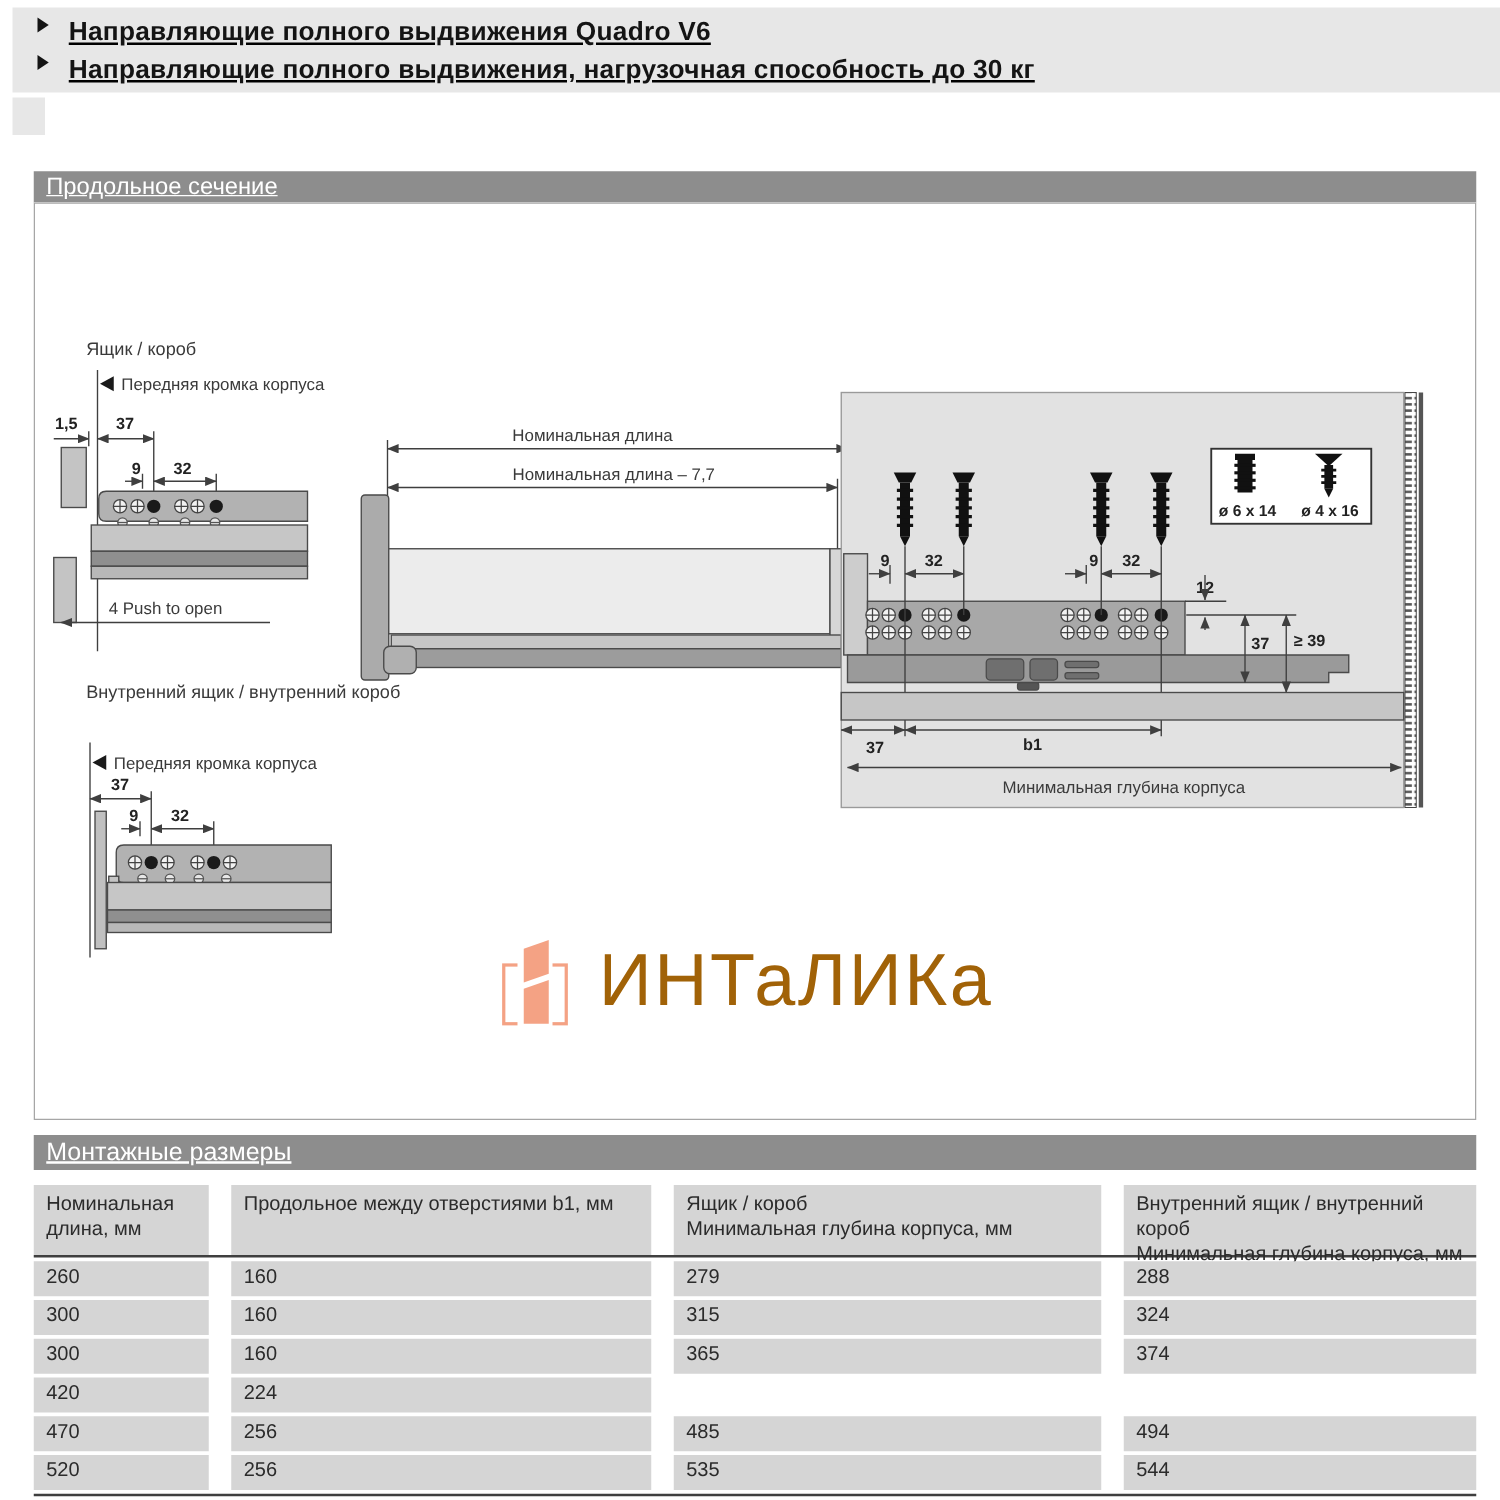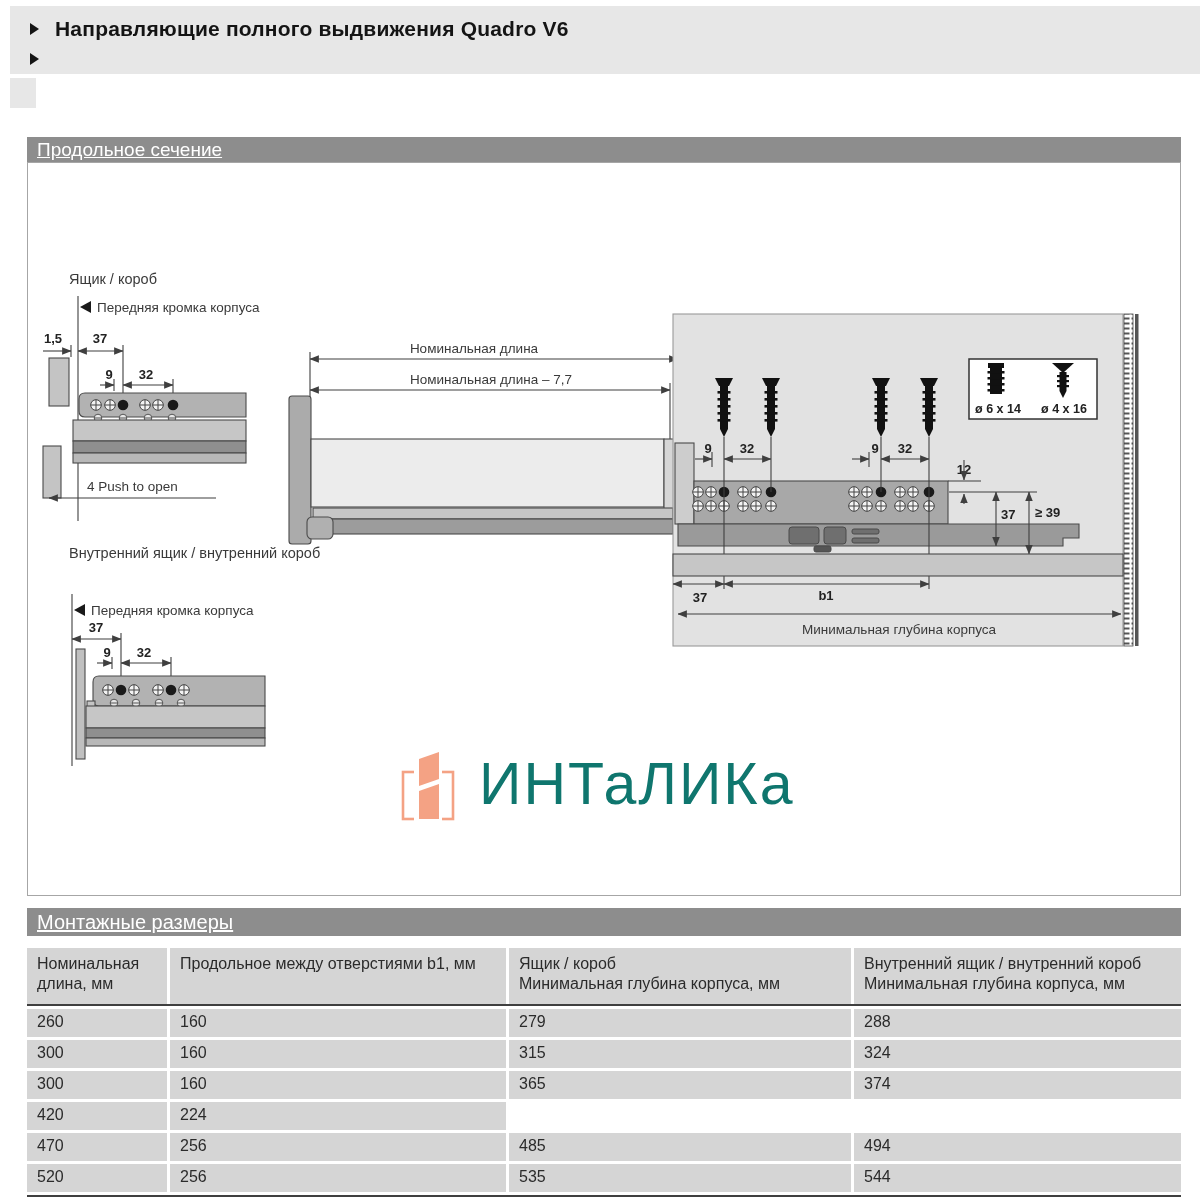--- a/index.html
+++ b/index.html
@@ -1,20 +1,20 @@
 <!DOCTYPE html>
 <html><head>
 <meta charset="utf-8">
 <style>
   html,body{margin:0;padding:0;width:1200px;height:1200px;overflow:hidden;background:#fff;
     font-family:"Liberation Sans",sans-serif;}
   
   .banner{position:absolute;left:10px;top:6px;width:1190px;height:68px;background:#e7e7e7;
     padding-top:8px;box-sizing:border-box;}
-  .bullet-row{display:flex;align-items:center;height:30px;padding-left:20px;}
+  .bullet-row{display:flex;height:30px;padding-left:20px;text-decoration:underline;}
   .tri{width:0;height:0;border-left:9px solid #141414;border-top:6px solid transparent;
     border-bottom:6px solid transparent;margin-right:16px;flex:0 0 auto;}
   .bullet-text{font-size:21px;font-weight:bold;color:#141414;letter-spacing:0.2px;}
   .banner-notch{position:absolute;left:10px;top:78px;width:26px;height:30px;background:#e7e7e7;}
   
   .bar{position:absolute;left:27px;width:1154px;background:#8d8d8d;color:#fff;
     box-sizing:border-box;padding-left:10px;text-decoration:underline;}
   .bar-long{top:137px;height:25px;font-size:19px;line-height:25px;}
   .bar-mount{top:908px;height:28px;font-size:20px;line-height:28px;}
   
@@ -27,42 +27,43 @@
   .dim-num{font-size:13px;font-weight:bold;fill:#222;}
   .leg{font-size:12.5px;font-weight:bold;fill:#222;}
   .ln{stroke:#3f3f3f;stroke-width:1.1;fill:none;}
   .dim{stroke:#3f3f3f;stroke-width:1.1;fill:none;
     marker-start:url(#arr);marker-end:url(#arr);}
   .dim1{stroke:#3f3f3f;stroke-width:1.1;fill:none;marker-end:url(#arr);}
   .dim1s{stroke:#3f3f3f;stroke-width:1.1;fill:none;marker-start:url(#arr);}
   .shape{stroke:#4a4a4a;stroke-width:1.1;}
   
   .logo{position:absolute;left:371px;top:585px;width:460px;height:110px;}
-  .logo-text{position:absolute;left:80px;top:2px;font-size:59px;color:#0f766e;
+  .logo-text{position:absolute;left:80px;top:2px;font-size:59px;color:#a16207;
     letter-spacing:2px;font-weight:normal;}
   
   .table-wrap{position:absolute;left:27px;top:948px;width:1154px;}
-  .thead,.trow{display:grid;grid-template-columns:140px 336px 342px auto;column-gap:3px;background:#fff;}
+  .thead,.trow{display:grid;grid-template-columns:140px 336px 342px auto;column-gap:18px;background:#fff;}
   .thead .cell{height:56px;padding:6px 10px;line-height:20px;}
   .cell{background:#d5d5d5;box-sizing:border-box;font-size:16px;color:#2b2b2b;}
   .trow{margin-bottom:3px;}
   .trow .cell{height:28px;padding:4px 10px;}
   .head-sep{height:2px;background:#3f3f3f;margin:0 0 3px 0;}
   .bot-line{height:2px;background:#3f3f3f;}
 </style>
 </head>
 <body>
 
 <div class="banner">
   <div class="bullet-row">
     <span class="tri"></span>
     <span class="bullet-text">Направляющие полного выдвижения Quadro V6</span>
   </div>
   <div class="bullet-row">
     <span class="tri"></span>
+    <span class="bullet-text">Направляющие полного выдвижения, нагрузочная способность до 30 кг</span>
   </div>
 </div>
 <div class="banner-notch"></div>
 
 <div class="bar bar-long">
   <span>Продольное сечение</span>
 </div>
 
 <div class="panel">
   <svg width="1152" height="732" viewBox="27 162 1152 732">

